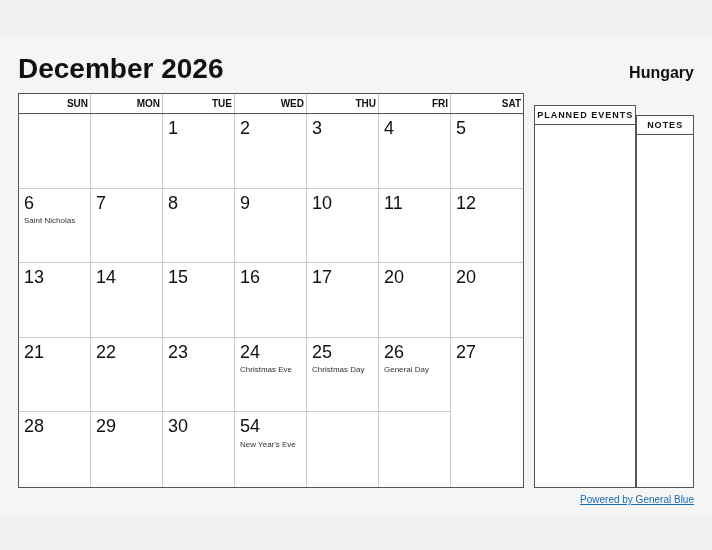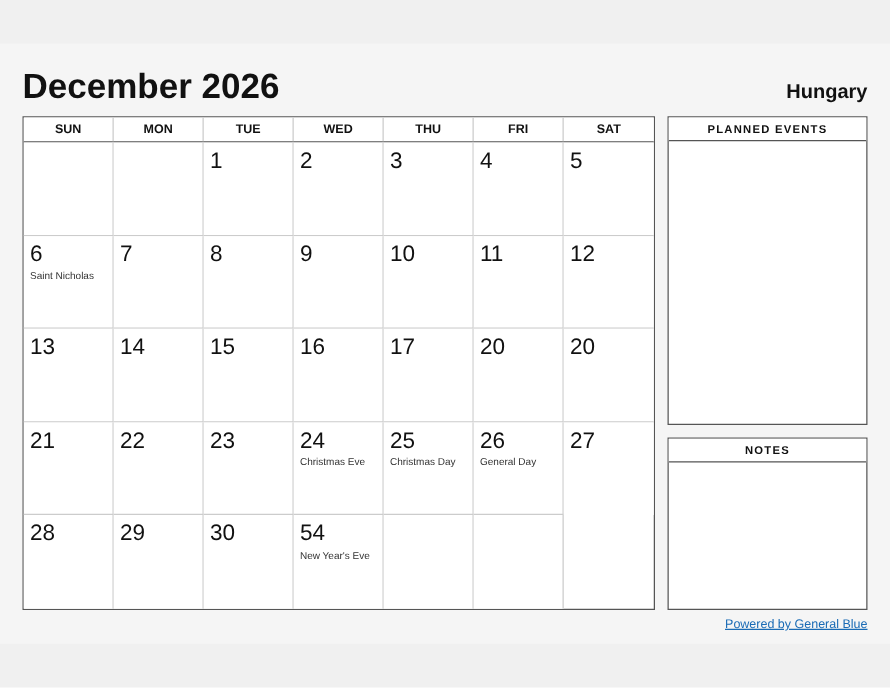--- a/index.html
+++ b/index.html
@@ -49,21 +49,21 @@
       border: 1px solid #555;
       background: #fff;
     }
     .calendar-days-header {
       display: grid;
       grid-template-columns: repeat(7, 1fr);
       background: #fff;
       border-bottom: 1px solid #555;
     }
     .day-header {
-      text-align: center;
+      text-align: right;
       font-size: 10px;
       font-weight: bold;
       padding: 4px 2px;
       border-right: 1px solid #ccc;
       color: #111;
     }
     .day-header:last-child { border-right: none; }
     .calendar-grid {
       display: grid;
       grid-template-columns: repeat(7, 1fr);
@@ -92,22 +92,23 @@
       color: #333;
       margin-top: 2px;
       line-height: 1.3;
     }
     .cell-empty {
       background: #fff;
     }
     .sidebar {
       width: 160px;
       display: flex;
-      flex-direction: column;
+      flex-direction: row;
       gap: 0;
+      margin-top: 12px;
     }
     .sidebar-box {
       border: 1px solid #555;
       background: #fff;
       display: flex;
       flex-direction: column;
     }
     .sidebar-box-planned {
       flex: 1.8;
     }

